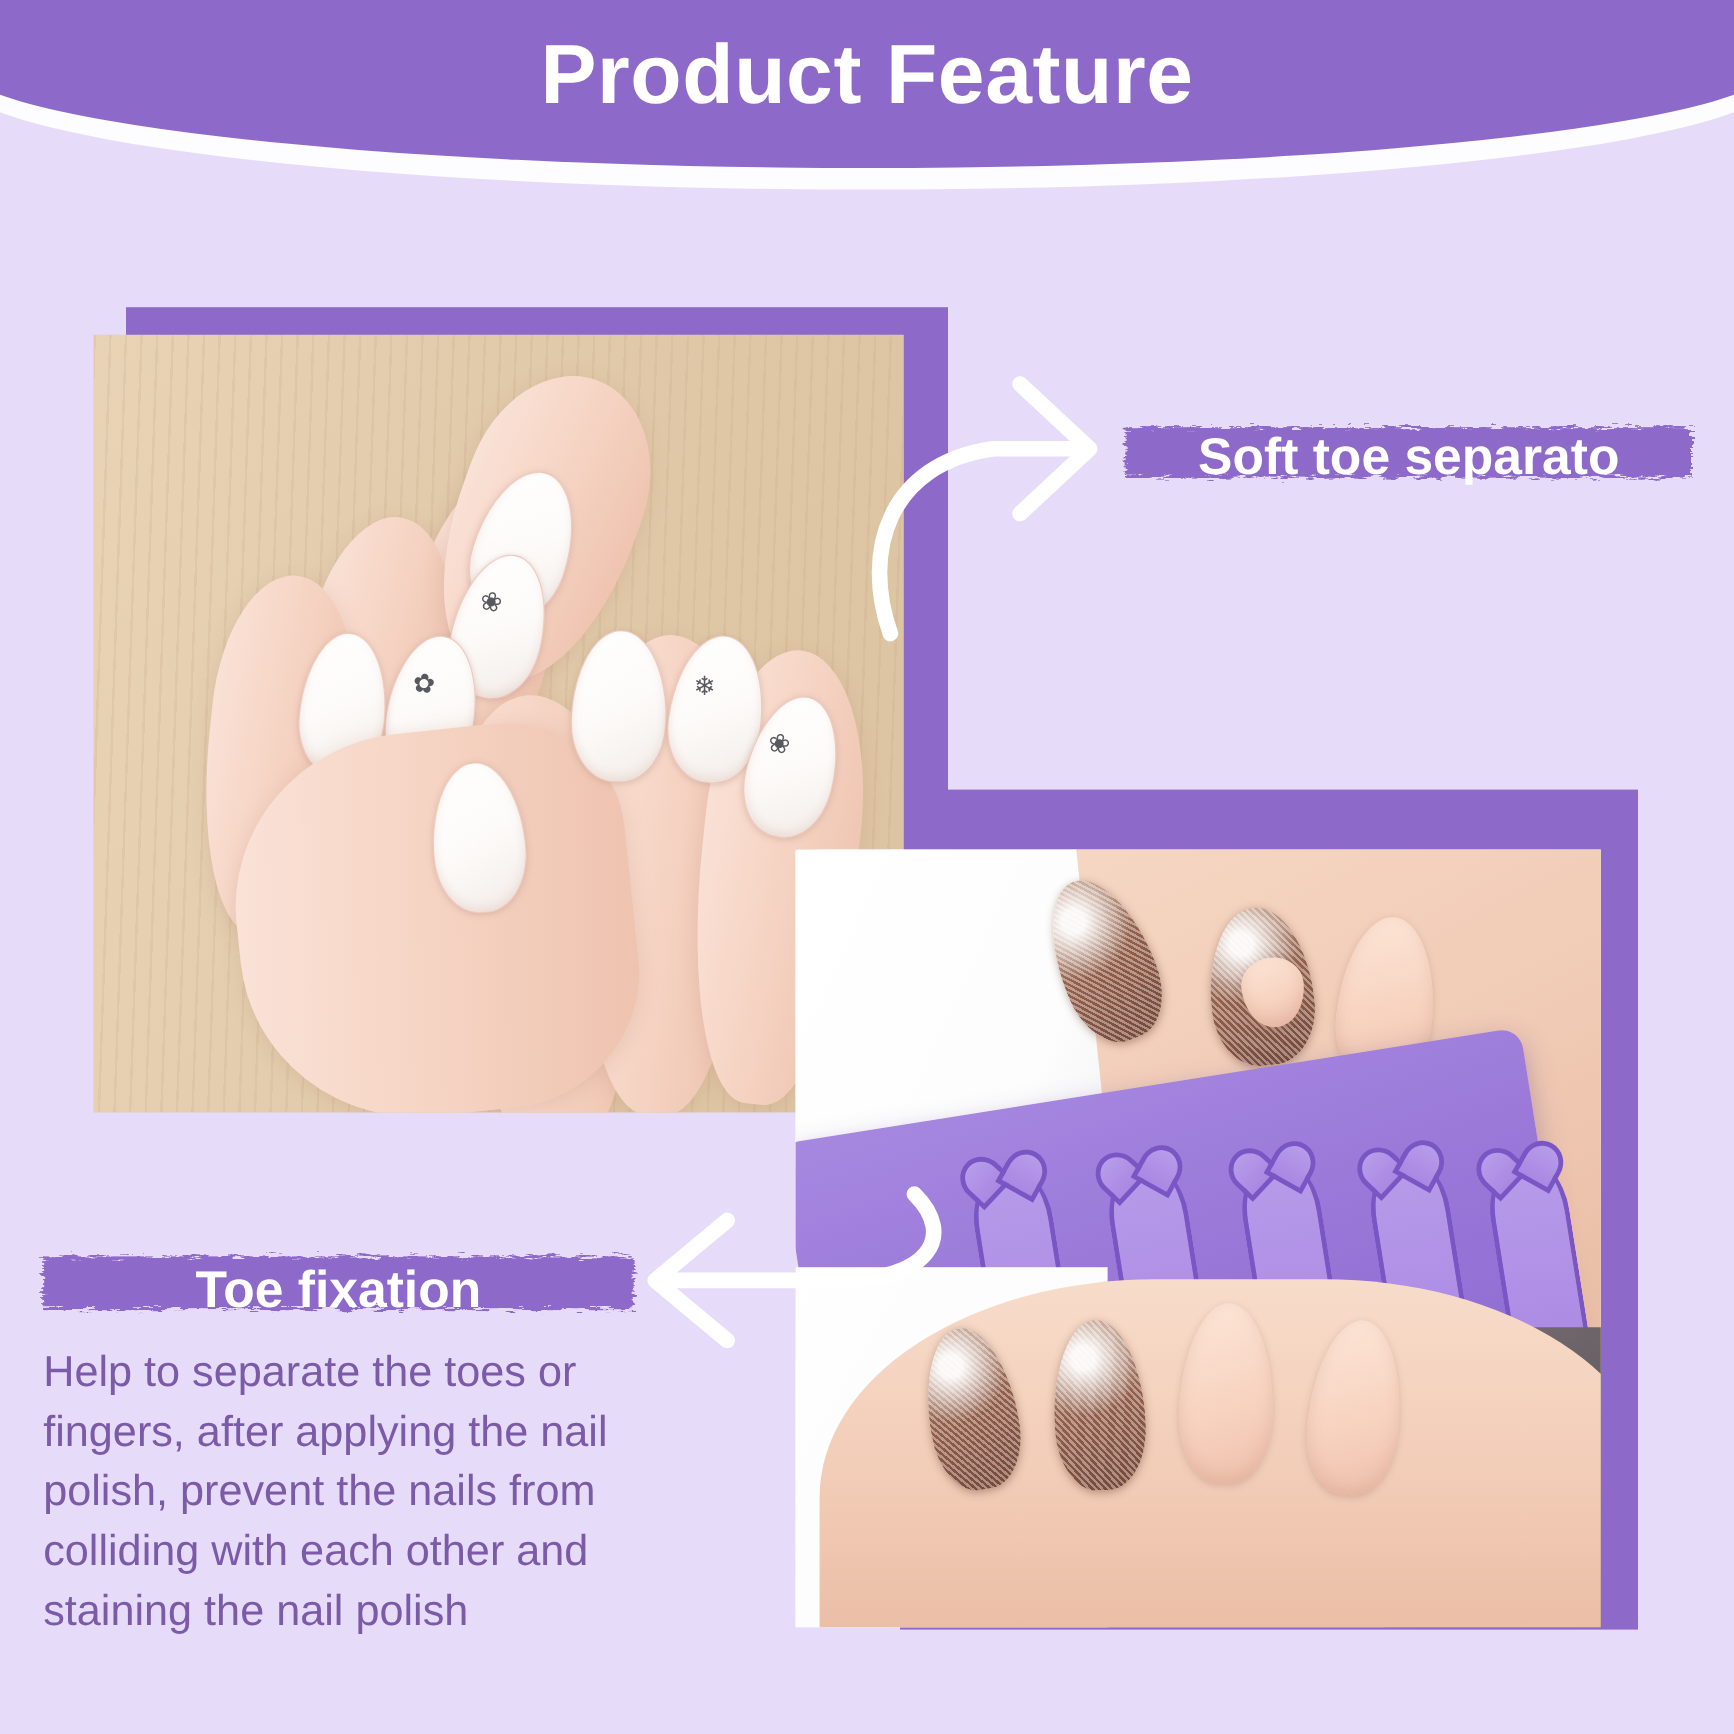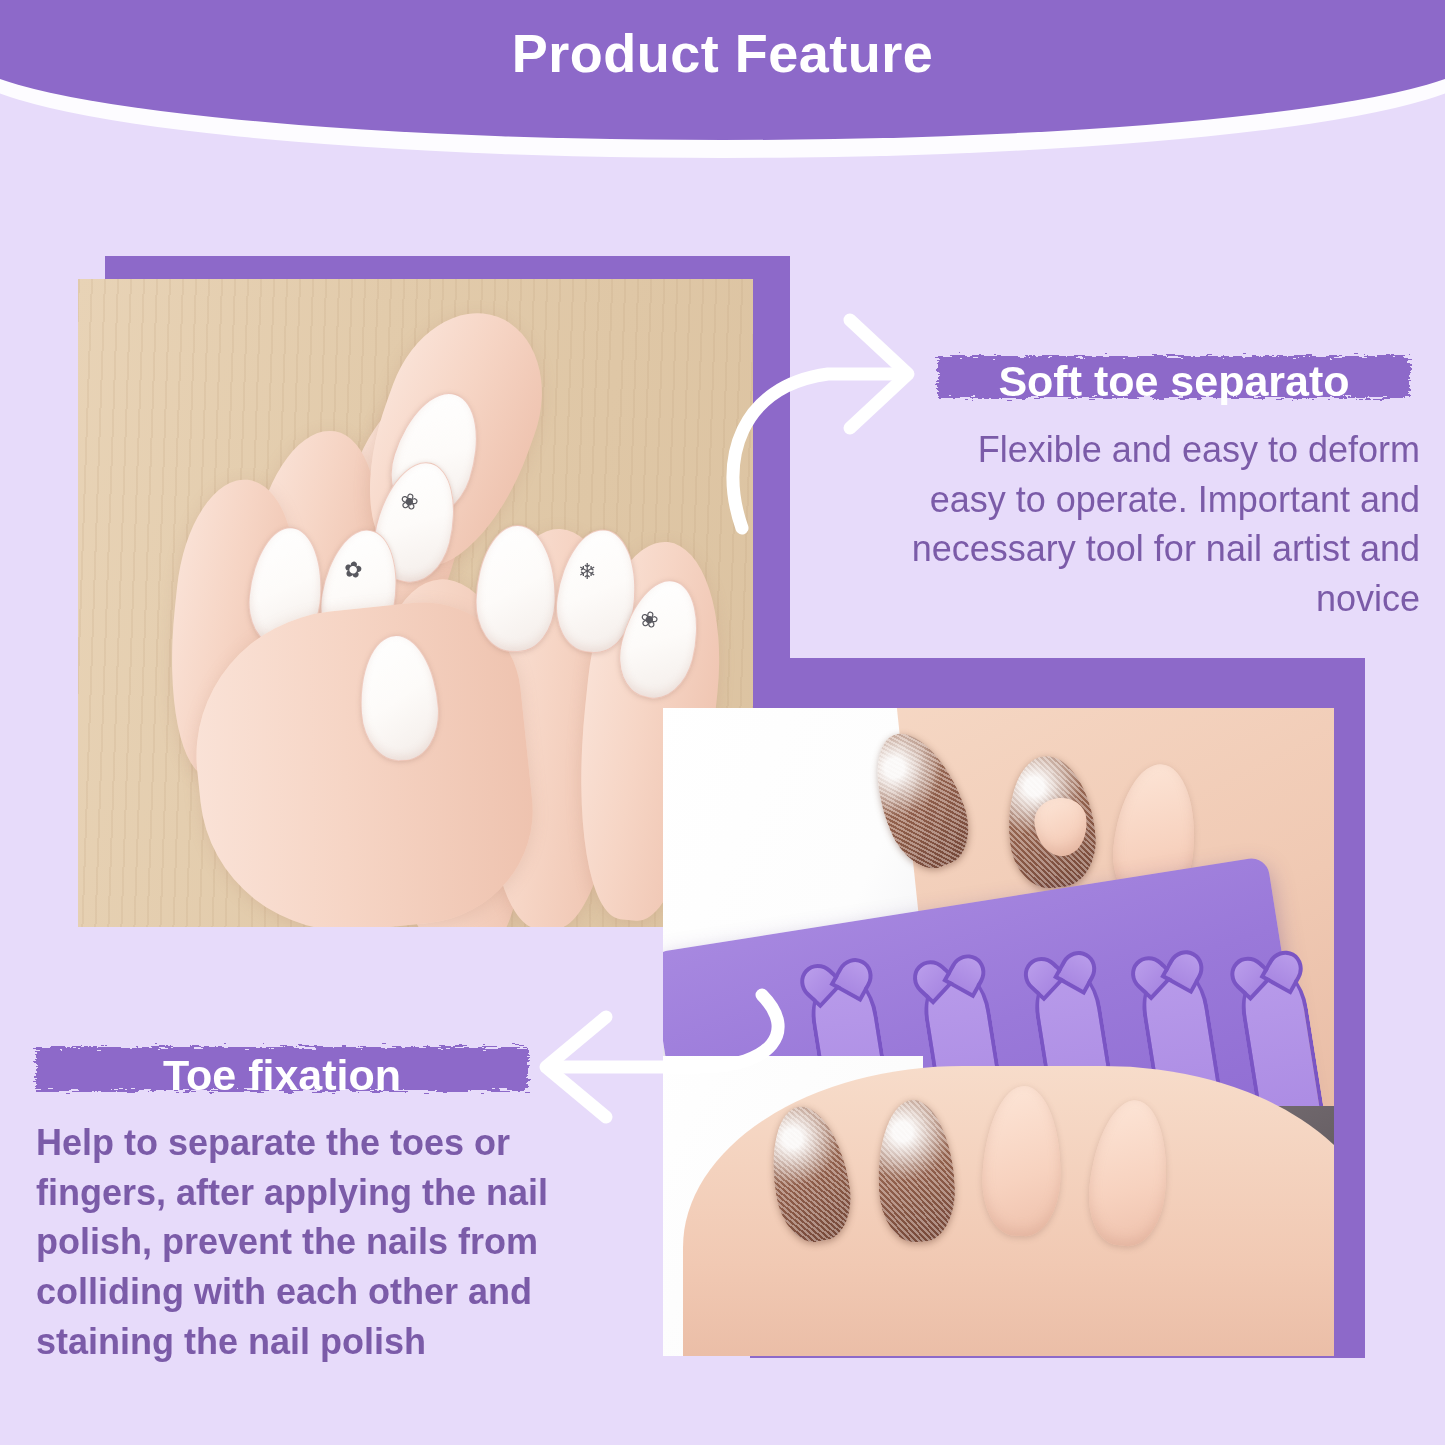--- a/index.html
+++ b/index.html
@@ -37,21 +37,21 @@
     border-radius: 0 0 50% 50% / 0 0 28% 28%;
     z-index: 2;
   }
   .header-title {
     position: absolute;
     left: 0;
     top: 22px;
     width: 1445px;
     text-align: center;
     color: #ffffff;
-    font-size: 54px;
+    font-size: 70px;
     font-weight: bold;
     letter-spacing: 0.5px;
     z-index: 6;
     font-family: "Liberation Sans", sans-serif;
   }
 
   
   .photo1-frame {
     position: absolute;
     left: 105px;
@@ -242,21 +242,21 @@
 
   .body-text {
     position: absolute;
     z-index: 6;
     color: #7b5ba8;
     font-size: 36px;
     line-height: 1.38;
     font-family: "Liberation Sans", sans-serif;
   }
   .body-right { text-align: right; }
-  .body-left  { text-align: left; font-weight: bold; }
+  .body-left  { text-align: left; }
 </style>
 </head>
 <body>
 
 <div class="page">
 
   <div class="header-white-curve"></div>
   <div class="header-banner"></div>
   <div class="header-title">Product Feature</div>
 
@@ -342,21 +342,20 @@
       <defs>
         <filter id="rough1">
           <feTurbulence type="fractalNoise" baseFrequency="0.08 0.45" numOctaves="4" result="n"></feTurbulence>
           <feDisplacementMap in="SourceGraphic" in2="n" scale="11" xChannelSelector="R" yChannelSelector="G"></feDisplacementMap>
         </filter>
       </defs>
       <rect x="10" y="8" width="472" height="42" fill="#8d69c9" filter="url(#rough1)"></rect>
     </svg>
     <span class="label">Soft toe separato</span>
   </div>
-  <div class="body-text body-right" style="left:905px; top:425px; width:515px;">Flexible and easy to deform easy to operate. Important and necessary tool for nail artist and novice</div>
 
   <div class="brush" style="left:24px; top:1038px; width:516px; height:62px; justify-content:center;">
     <svg class="stroke" viewBox="0 0 516 62" preserveAspectRatio="none">
       <defs>
         <filter id="rough2">
           <feTurbulence type="fractalNoise" baseFrequency="0.07 0.42" numOctaves="4" result="n2"></feTurbulence>
           <feDisplacementMap in="SourceGraphic" in2="n2" scale="12" xChannelSelector="R" yChannelSelector="G"></feDisplacementMap>
         </filter>
       </defs>
       <rect x="12" y="9" width="492" height="44" fill="#8d69c9" filter="url(#rough2)"></rect>

